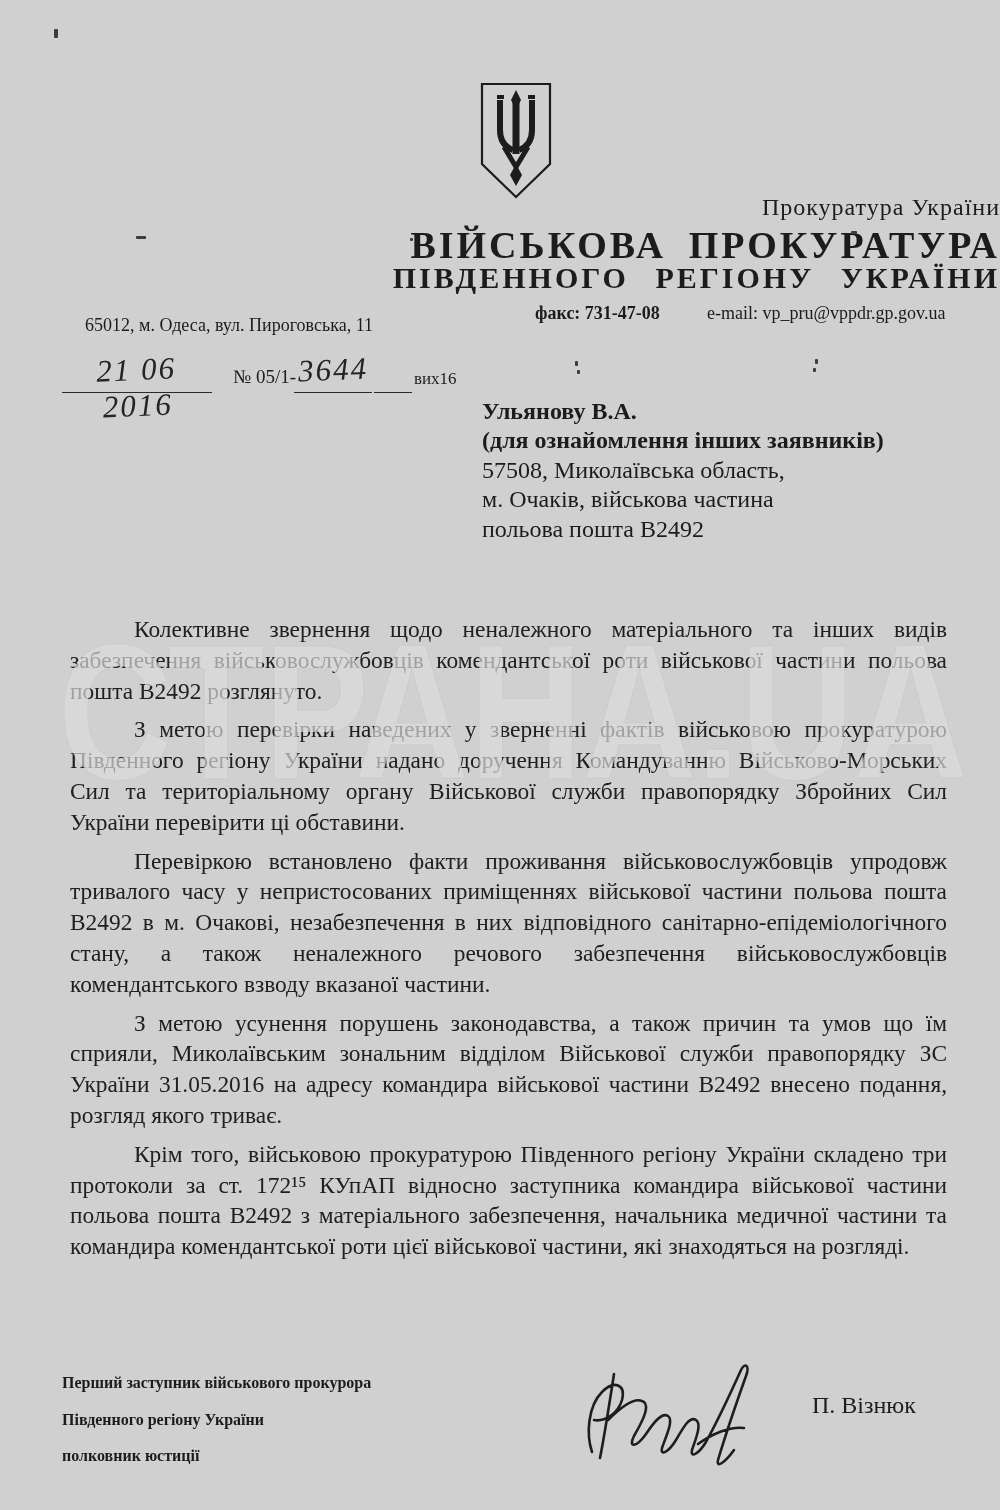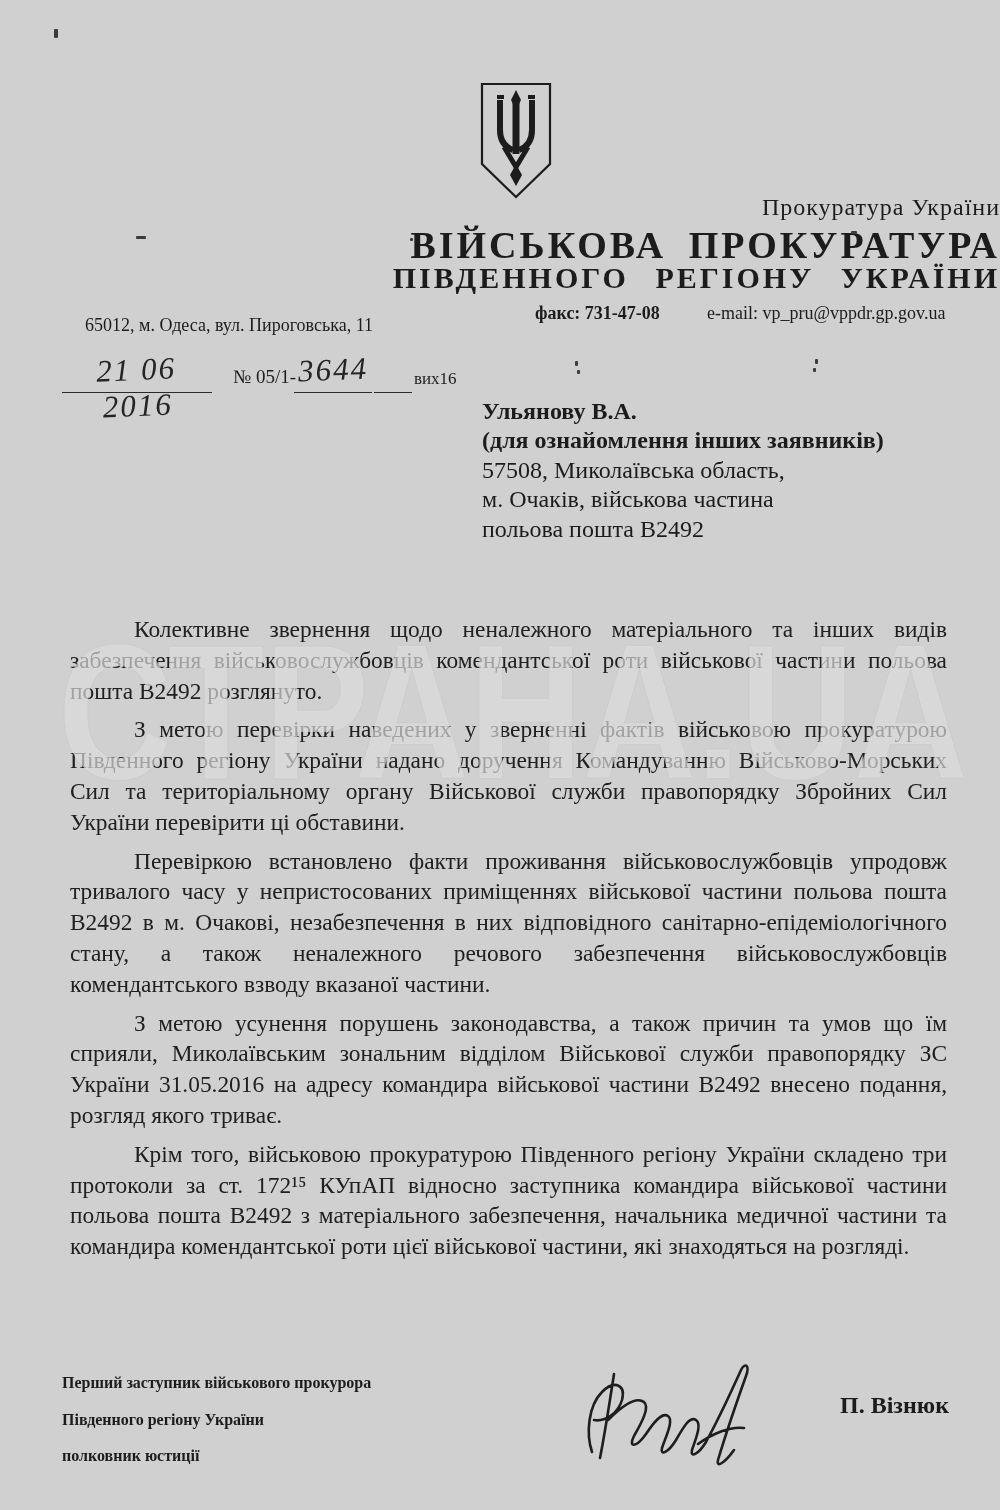--- a/index.html
+++ b/index.html
@@ -39,21 +39,21 @@
   .num-suffix{position:absolute;left:352px;top:17px;font-size:17px;}
   
   .recipient{left:482px;top:397px;width:480px;font-size:24px;line-height:29.4px;}
   .recipient .b{font-weight:bold;}
   
   .body-text{left:62px;top:606px;width:893px;font-size:23.4px;line-height:30.8px;text-align:justify;color:#202020;}
   .body-text p{margin:8px;text-indent:64px;}
   
   .sig-block{left:62px;top:1340px;width:620px;font-size:16px;font-weight:bold;line-height:36.5px;margin-top:25px;}
   .sig-svg{left:578px;top:1356px;}
-  .sig-name{left:840px;top:1392px;font-size:24px;font-weight:bold;}
+  .sig-name{left:812px;top:1392px;font-size:24px;font-weight:normal;}
   
   .watermark{
     left:58px;top:616px;
     font-family:"Liberation Sans","DejaVu Sans",sans-serif;
     font-weight:bold;
     font-size:192px;
     line-height:1;
     white-space:nowrap;
     color:rgba(255,255,255,0.52);
     text-shadow:0 0 1px rgba(110,110,110,0.35);

